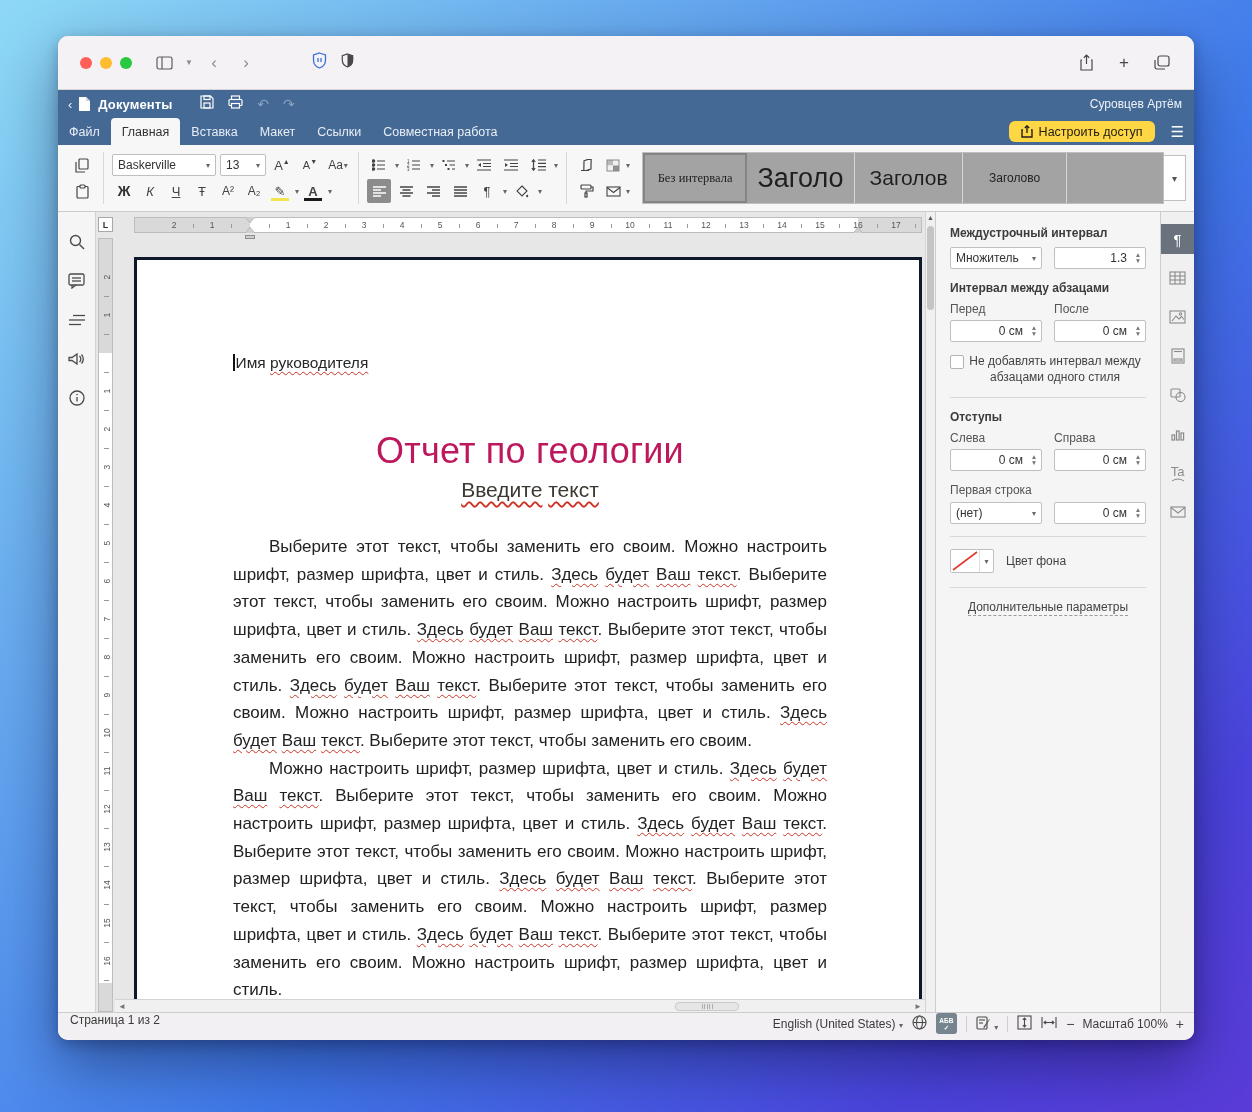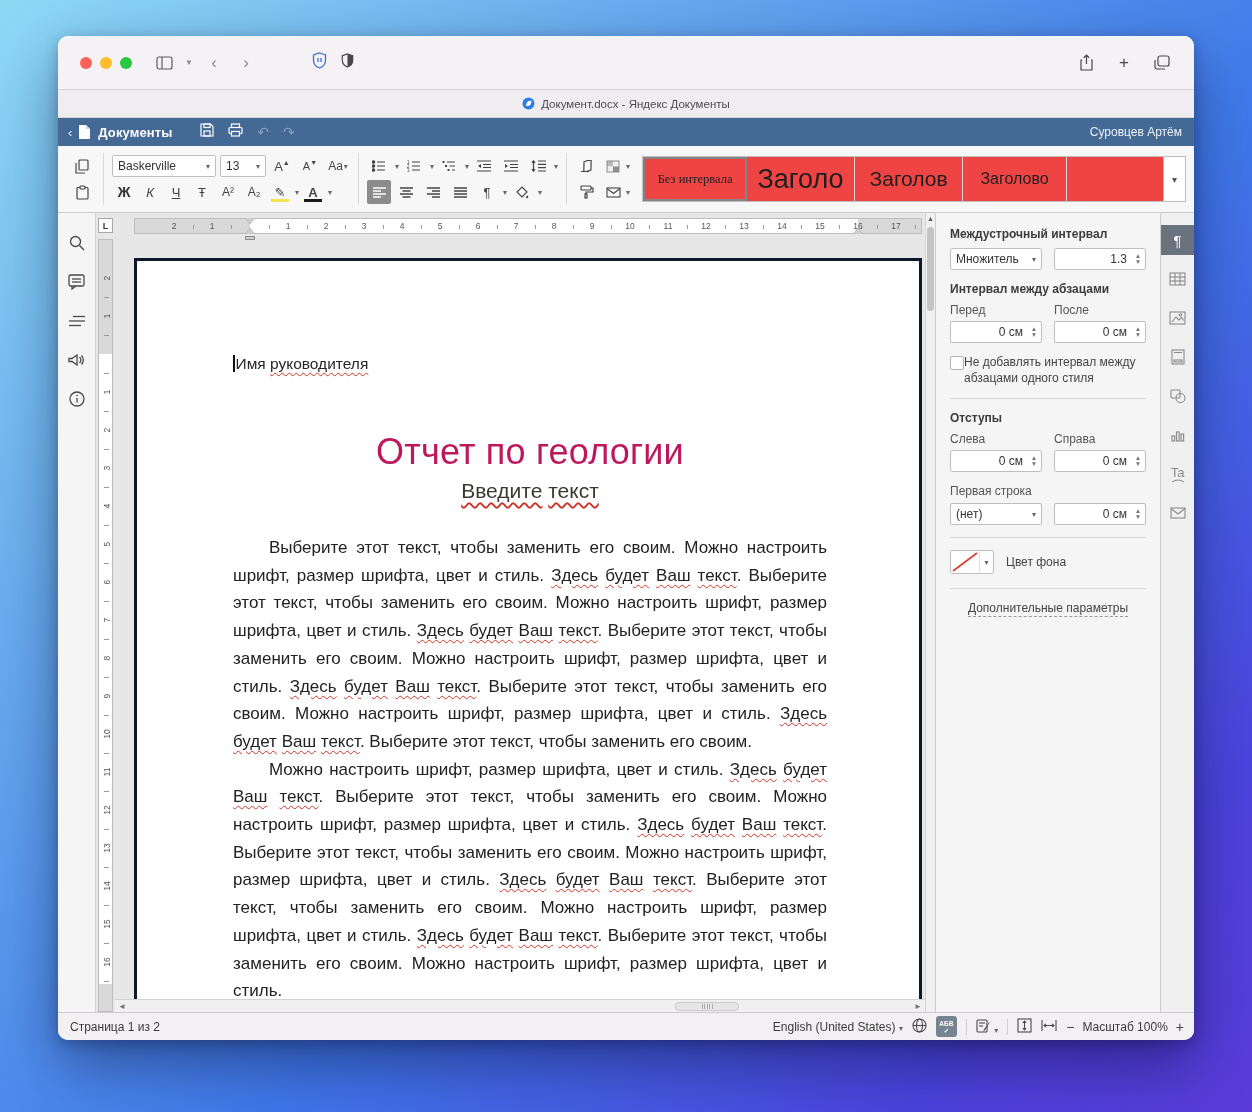--- a/index.html
+++ b/index.html
@@ -58,21 +58,21 @@
   .ddc { font-size:8px; color:#666; margin-left:1px; }
   .btn-wrap { display:flex; align-items:center; }
   .select { background:#fff; border:1px solid #bfbfbf; border-radius:2px; height:22px; display:flex; align-items:center; font-size:12px; color:#333; padding:0 5px; justify-content:space-between; }
   .sel-font { width:104px; } .sel-size { width:46px; }
   .glyphbtn { font-size:14px; color:#333; font-weight:700; }
   .ub { text-decoration:underline; }
   .hl-pen { position:relative; font-size:13px; }
   .hl-pen .bar { position:absolute; left:3px; right:3px; bottom:2px; height:3px; background:#f3e34c; }
   .fc-a { position:relative; font-size:13px; font-weight:700; }
   .fc-a .bar { position:absolute; left:3px; right:3px; bottom:2px; height:3px; background:#1a1a1a; }
-  .stylegallery { display:flex; border:1px solid #bfbfbf; background:#ef4444; height:46px; margin-left:6px; flex:1; max-width:566px; }
+  .stylegallery { display:flex; border:1px solid #bfbfbf; background:#a3a3a3; height:52px; margin-left:6px; flex:1; max-width:566px; }
   .stylecell { border-right:1px solid #d6d6d6; display:flex; align-items:center; justify-content:center; overflow:hidden; white-space:nowrap; color:#1f1f1f; padding:0 6px; flex:none; }
   .stylecell.sel { border:2px solid #848484; }
   .gallery-chev { width:22px; border:1px solid #bfbfbf; border-left:none; background:#fff; height:46px; display:flex; align-items:center; justify-content:center; color:#555; font-size:10px; }
   
   .main { flex:1; display:flex; min-height:0; }
   .leftrail { width:38px; background:#f5f5f5; border-right:1px solid #d2d2d2; display:flex; flex-direction:column; align-items:center; padding-top:18px; gap:15px; flex:none; }
   .railbtn { width:26px; height:24px; display:flex; align-items:center; justify-content:center; color:#4a4a4a; }
   .rulercol { width:19px; background:#e7e7e7; flex:none; position:relative; }
   .corner { position:absolute; left:2px; top:5px; width:15px; height:15px; background:#fff; border:1px solid #a8a8a8; font-size:9px; font-weight:700; color:#333; display:flex; align-items:center; justify-content:center; }
   .vruler { position:absolute; left:2px; top:26px; bottom:0; width:15px; background:#d9d9d9; border:1px solid #bdbdbd; overflow:hidden; }
@@ -111,39 +111,39 @@
   .panel { width:225px; background:#f5f5f5; border-left:1px solid #cccccc; padding:14px 14px 0 14px; flex:none; font-size:12px; color:#444; }
   .p-h { font-weight:700; color:#3c3c3c; margin-bottom:7px; }
   .p-row { display:flex; gap:12px; margin-bottom:12px; }
   .p-lblrow { display:flex; gap:12px; margin-bottom:4px; color:#555; }
   .p-lblrow span { width:92px; }
   .spin { width:92px; height:22px; background:#fff; border:1px solid #bfbfbf; border-radius:2px; display:flex; align-items:center; }
   .spin .val { flex:1; text-align:right; padding-right:4px; color:#333; }
   .arrs { width:14px; display:flex; flex-direction:column; align-items:center; justify-content:center; line-height:6px; font-size:6.5px; color:#777; }
   .psel { width:92px; height:22px; background:#fff; border:1px solid #bfbfbf; border-radius:2px; display:flex; align-items:center; justify-content:space-between; padding:0 5px; color:#333; }
   .psel .c { font-size:8px; color:#666; }
-  .chkrow { display:flex; margin:2px 0 12px 0; }
+  .chkrow { display:flex; margin:2px 0 12px 0;text-align:center; }
   .chk { width:14px; height:14px; background:#fff; border:1px solid #b3b3b3; border-radius:2px; flex:none; margin-top:1px; }
   .chklbl { line-height:15.5px; color:#444; }
   .pdivider { height:1px; background:#d8d8d8; margin:2px 0 12px 0; }
   .colorrow { display:flex; align-items:center; gap:12px; margin-bottom:14px; }
   .swatchwrap { display:flex; border:1px solid #bfbfbf; background:#fff; border-radius:2px; height:24px; }
   .swatch { width:28px; height:22px; position:relative; margin:0; }
   .swatch svg { display:block; }
   .swchev { width:14px; display:flex; align-items:center; justify-content:center; font-size:8px; color:#666; border-left:1px solid #e0e0e0; }
   .morelink { text-align:center; color:#444; margin-top:2px; }
   .morelink span { border-bottom:1px dashed #9a9a9a; padding-bottom:1px; }
   
   .rightrail { width:34px; background:#f0f0f0; border-left:1px solid #cccccc; display:flex; flex-direction:column; align-items:center; padding-top:12px; gap:9px; flex:none; }
   .rrbtn { width:34px; height:30px; display:flex; align-items:center; justify-content:center; color:#8b8b8b; }
   .rrbtn.active { background:#69727d; color:#fff; }
   .rrbtn svg { display:block; }
   .ta-glyph { font-size:13px; color:#8b8b8b; line-height:1; text-align:center; }
   
-  .statusbar { height:28px; background:#f2f0f2; border-top:1px solid #cfcccf; display:flex; align-items:center; font-size:12px; color:#3a3a3a; padding:0 12px; flex:none; position:relative; }
+  .statusbar { height:28px; background:#f2f0f2; border-top:1px solid #cfcccf; display:flex; align-items:flex-start; font-size:12px; color:#3a3a3a; padding:0 12px; flex:none; position:relative; }
   .sb-right { position:absolute; right:10px; display:flex; align-items:center; gap:9px; }
   .sb-div { width:1px; height:16px; background:#cfcfcf; }
   .abv { width:21px; height:21px; background:#76848f; border-radius:3px; color:#fff; font-size:6.5px; display:flex; flex-direction:column; align-items:center; justify-content:center; line-height:7px; font-weight:700; }
   .sb-zoom { display:flex; align-items:center; gap:8px; }
   .sb-pm { font-size:14px; color:#444; }
 </style>
 </head>
 <body>
 
 <div class="window">
@@ -199,27 +199,20 @@
         </div>
       <div class="chrome-ic">
         <svg width="16" height="15" viewBox="0 0 16 15" fill="none" stroke="#4a464a" stroke-width="1.2">
             <rect x="4" y="1" width="11" height="10" rx="2"></rect>
             <path d="M11 14 H3 a2 2 0 0 1 -2-2 V5"></path>
           </svg>
       </div>
     </div>
   </div>
 
-  <div class="tabstrip">
-    <svg width="13" height="13" viewBox="0 0 13 13">
-        <circle cx="6.5" cy="6.5" r="6" fill="#2d7fe0"></circle>
-        <path d="M4 9 C4 5.5 6 3.5 9.5 3.8 C9.5 7.5 7.5 9.5 4 9 Z" fill="#fff"></path>
-      </svg>
-    <span>Документ.docx - Яндекс Документы</span>
-  </div>
 
   <div class="appbar">
     <span class="back">‹</span>
     <svg class="applogo" viewBox="0 0 16 16">
         <path d="M3 1 h7 l4 4 v10 H3 Z" fill="#fff"></path>
         <path d="M10 1 l4 4 h-4 Z" fill="#c9d6e8"></path>
       </svg>
     <span class="appname">Документы</span>
     <div class="appbar-icons">
       <span>
@@ -235,20 +228,39 @@
             <rect x="1" y="4.5" width="13" height="6" rx="1"></rect>
             <rect x="3.5" y="8.5" width="8" height="4.5" fill="#446995"></rect>
           </svg>
       </span>
       <span style="color:#8da3c2;font-size:14px;line-height:1">↶</span>
       <span style="color:#8da3c2;font-size:14px;line-height:1">↷</span>
     </div>
     <span class="username">Суровцев Артём</span>
   </div>
 
+  <div class="menurow">
+    <div class="menu-tab">Файл</div>
+    <div class="menu-tab active">Главная</div>
+    <div class="menu-tab">Вставка</div>
+    <div class="menu-tab">Макет</div>
+    <div class="menu-tab">Ссылки</div>
+    <div class="menu-tab">Совместная работа</div>
+    <div class="menurow-right">
+      <div class="share-btn">
+        <svg width="12" height="13" viewBox="0 0 12 13" fill="none" stroke="#22201a" stroke-width="1.4">
+            <path d="M2 5 H1 v7 h10 V5 h-1"></path>
+            <line x1="6" y1="1" x2="6" y2="8"></line>
+            <path d="M3.8 3 L6 0.8 L8.2 3"></path>
+          </svg>
+        <span>Настроить доступ</span>
+      </div>
+      <span class="hamburger">☰</span>
+    </div>
+  </div>
 
   <div class="ribbon">
     <div class="rgroup" style="padding-left:2px">
       <div class="tbtn">
         <svg width="14" height="15" viewBox="0 0 14 15" fill="none" stroke="#444" stroke-width="1.2">
             <rect x="4" y="1" width="9" height="10" rx="1"></rect>
             <path d="M10 14 H1 V4"></path>
           </svg>
       </div>
       <div class="tbtn">
@@ -445,21 +457,21 @@
               <path d="M1 1.5 L7.5 6.5 L14 1.5"></path>
             </svg>
         </div>
           <span class="ddc">▾</span>
       </div>
     </div>
     <div class="stylegallery">
       <div class="stylecell sel" style="width:104px; font-family:'Liberation Serif',serif; font-size:12.5px;">Без интервала</div>
       <div class="stylecell" style="width:108px; font-size:27px;">Заголо</div>
       <div class="stylecell" style="width:108px; font-size:21px;">Заголов</div>
-      <div class="stylecell" style="width:104px; font-size:16px;text-align:right;">Заголово</div>
+      <div class="stylecell" style="width:104px; font-size:12px;text-align:right;">Заголово</div>
       <div class="stylecell" style="flex:1; border-right:none;"></div>
     </div>
     <div class="gallery-chev">▾</div>
   </div>
 
   <div class="main">
 
     <div class="leftrail">
       <div class="railbtn">
         <svg width="16" height="16" viewBox="0 0 16 16" fill="none" stroke="#4a4a4a" stroke-width="1.4">

